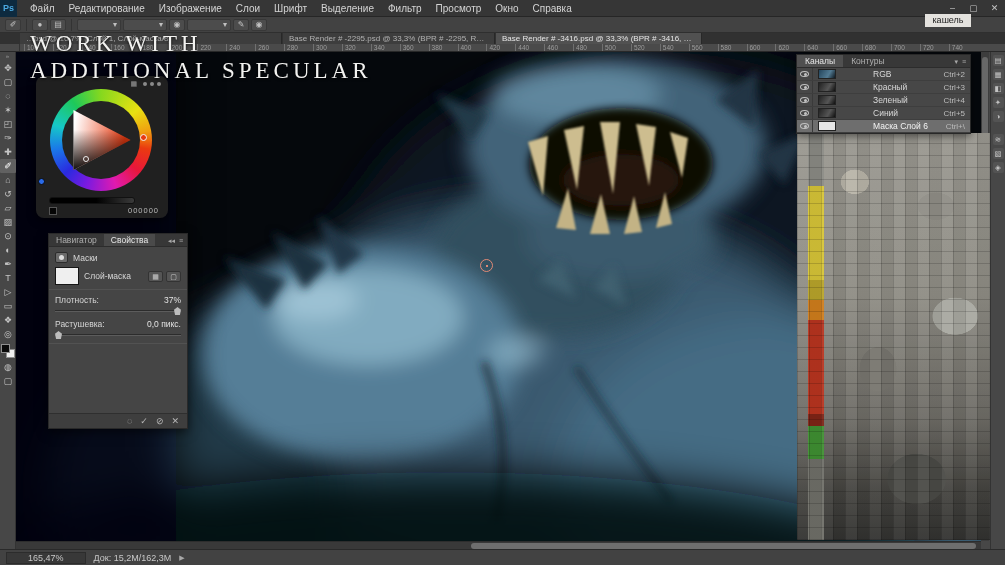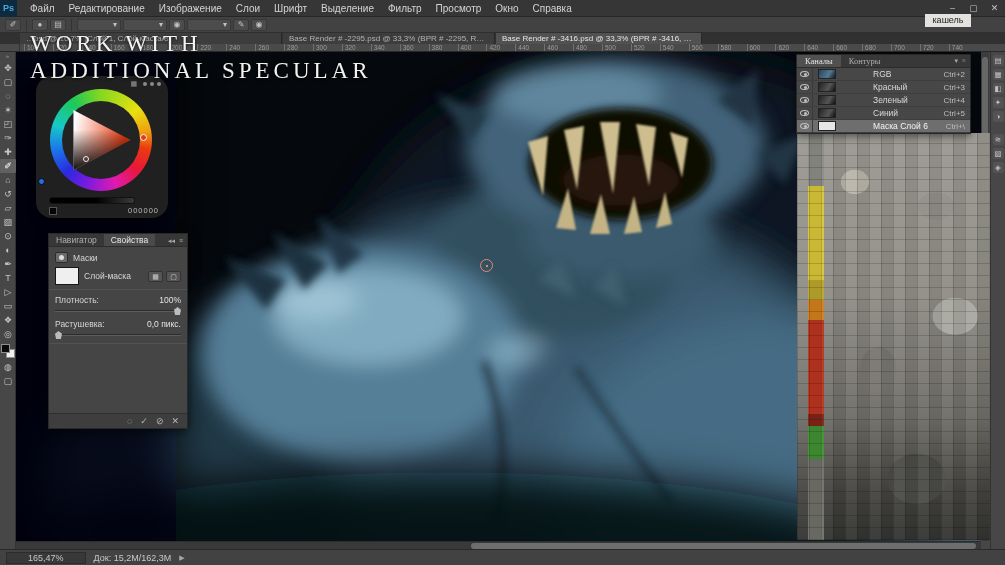--- a/index.html
+++ b/index.html
@@ -58,21 +58,21 @@
 
   
   .cap{position:absolute;left:30px;font-family:"Liberation Serif",serif;font-size:23px;
        letter-spacing:4px;color:#f2f2f0;z-index:20;text-shadow:0 1px 3px rgba(0,0,0,.85);white-space:nowrap;}
   .cap1{top:31px;} .cap2{top:58px;}
   .subtitle{position:absolute;left:925px;top:14px;min-width:46px;height:13px;background:#e4e2de;
             color:#222;font-size:9px;line-height:13px;text-align:center;z-index:21;padding:0 3px;}
 
   
   .wheel-panel{position:absolute;left:36px;top:76px;width:132px;height:142px;
-               background:rgba(33,33,33,.96);border-radius:16px;box-shadow:0 2px 8px rgba(0,0,0,.6);z-index:5;}
+               background:rgba(33,33,33,.96);border-radius:8px;box-shadow:0 2px 8px rgba(0,0,0,.6);z-index:5;}
   .wheel-dots{position:absolute;right:7px;top:4px;display:flex;gap:3px;align-items:center;}
   .wheel-dot{width:4px;height:4px;border-radius:50%;background:#8a8a8a;}
   .wheel-grid-icon{color:#999;font-size:7px;line-height:7px;margin-right:3px;}
   .hue-ring{position:absolute;left:14px;top:13px;width:102px;height:102px;border-radius:50%;
             background:conic-gradient(from 0deg,#86d81e,#e8e012 14%,#f0a010 22%,#ea3a10 28%,
             #e8173a 36%,#e01ab0 45%,#7a1ae0 55%,#2a2ae0 63%,#1a7ae8 72%,#16c8c8 80%,#1ec85a 90%,#86d81e);}
   .hue-ring::after{content:'';position:absolute;inset:12px;background:#232323;border-radius:50%;}
   .tri{position:absolute;left:32px;top:30px;width:68px;height:68px;
        clip-path:polygon(92% 50%,8% 6%,8% 94%);
        background:linear-gradient(to bottom,rgba(0,0,0,0) 35%,rgba(0,0,0,.95) 95%),
@@ -116,21 +116,21 @@
         background:linear-gradient(#5e5e5e,#474747);border:1px solid #2e2e2e;border-radius:2px;
         color:#dcdcdc;font-size:8px;margin-bottom:3px;white-space:nowrap;overflow:hidden;
         text-overflow:ellipsis;padding:0 3px;}
   .props-footer{position:absolute;bottom:0;left:0;right:0;height:15px;border-top:1px solid #2f2f2f;
                 background:#3e3e3e;display:flex;align-items:center;justify-content:flex-end;
                 gap:8px;padding:0 8px;color:#b6b6b6;font-size:9px;}
 
   
   .channels{position:absolute;left:796px;top:54px;width:175px;background:#454545;
             border:1px solid #282828;box-shadow:0 2px 8px rgba(0,0,0,.5);z-index:6;}
-  .ch-header{height:13px;background:#383838;display:flex;border-bottom:1px solid #2c2c2c;font-family:Liberation Serif, serif;}
+  .ch-header{height:13px;background:#383838;display:flex;border-bottom:1px solid #2c2c2c;}
   .ch-tab{padding:0 8px;line-height:13px;font-size:8.5px;color:#aeaeae;}
   .ch-tab.active{background:#505050;color:#e4e4e4;}
   .ch-hicons{margin-left:auto;display:flex;gap:4px;padding-right:4px;color:#a8a8a8;font-size:7px;line-height:13px;}
   .ch-row{height:13px;display:flex;align-items:center;background:#474747;
           border-bottom:1px solid #3e3e3e;font-size:8.5px;color:#d8d8d8;}
   .ch-row.selected{background:#6e6e6e;color:#f4f4f4;}
   .eye-cell{width:16px;align-self:stretch;display:flex;justify-content:center;align-items:center;
             border-right:1px solid #3a3a3a;}
   .eye{width:9px;height:6px;border:1px solid #c2c2c2;border-radius:50%;position:relative;}
   .eye::after{content:'';position:absolute;left:2.5px;top:1px;width:3px;height:3px;background:#c2c2c2;border-radius:50%;}
@@ -399,21 +399,21 @@
         <span class="mask-thumb"></span>
         <span>Слой-маска</span>
         <span class="spacer"></span>
         <span class="mini-btn">▦</span>
         <span class="mini-btn">▢</span>
       </div>
       <div class="divline"></div>
       <div class="prow">
         <span>Плотность:</span>
         <span class="spacer"></span>
-        <span class="pval">100%</span>
+        <span class="pval">37%</span>
       </div>
       <div class="slider">
           <span class="sthumb" style="right:0;"></span>
         </div>
       <div class="prow">
         <span>Растушевка:</span>
         <span class="spacer"></span>
         <span class="pval">0,0 пикс.</span>
       </div>
       <div class="slider">

